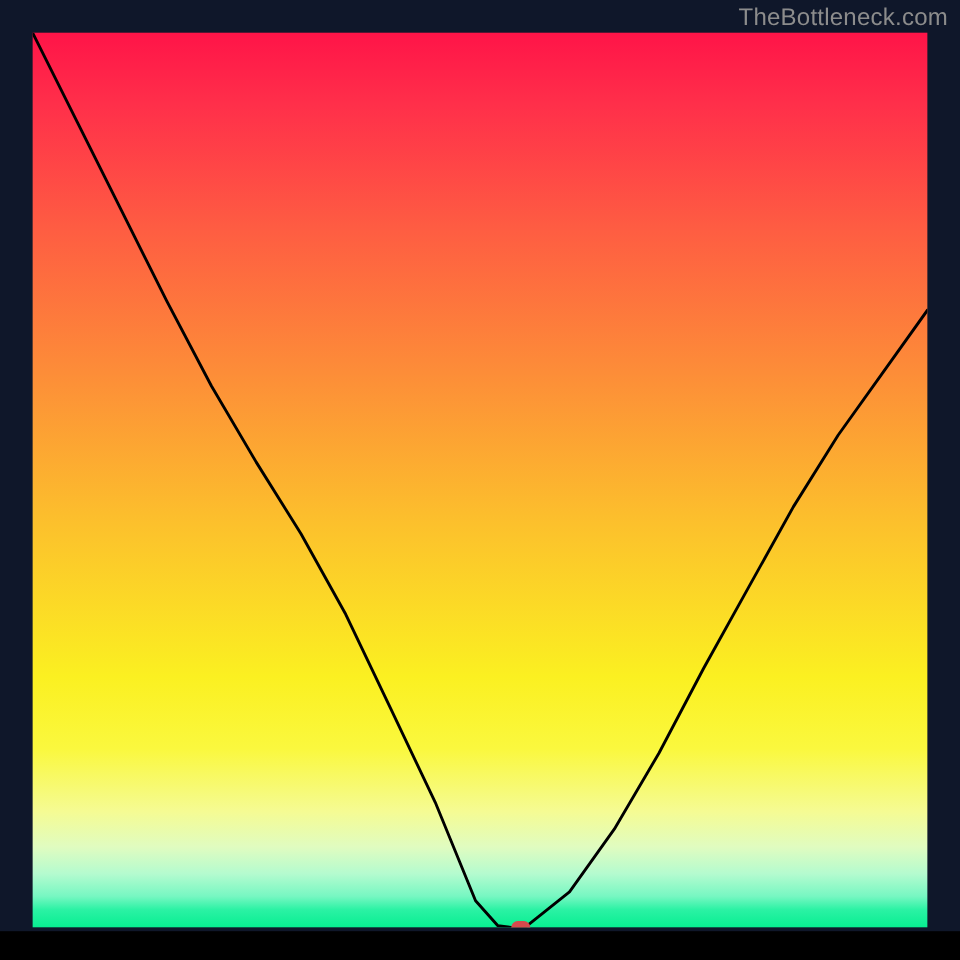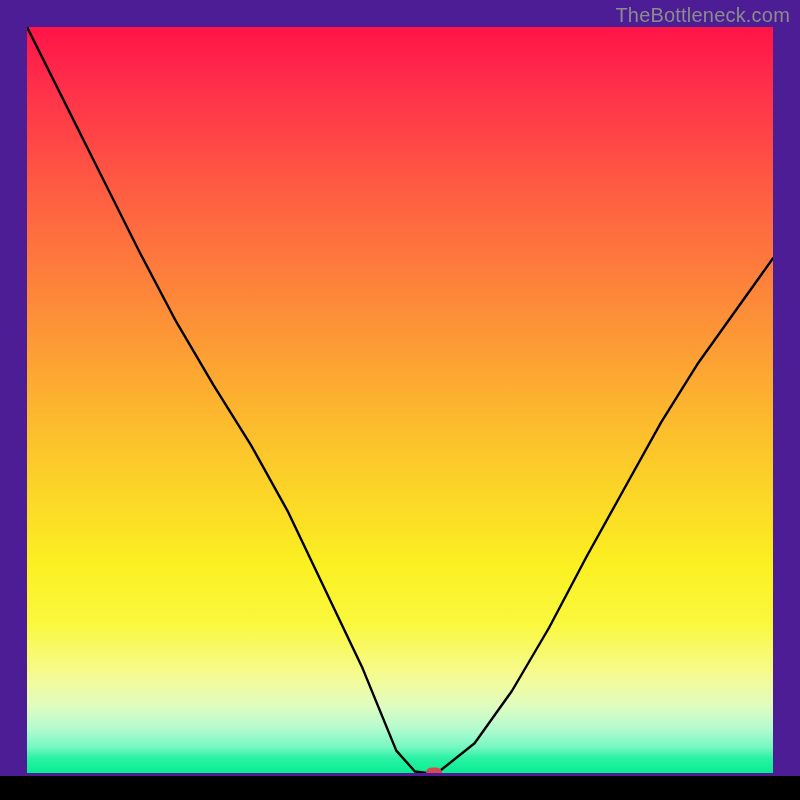--- a/index.html
+++ b/index.html
@@ -7,21 +7,21 @@
     padding: 0;
     width: 800px;
     height: 800px;
     background: #000;
     overflow: hidden;
   }
   .chart-container {
     position: relative;
     width: 800px;
     height: 776px;
-    background: #4c1d95;
+    background: #0f172a;
   }
   .plot-area {
     position: absolute;
     left: 27px;
     top: 27px;
     width: 746px;
     height: 746px;
     overflow: hidden;
   }
   .gradient-bg {

